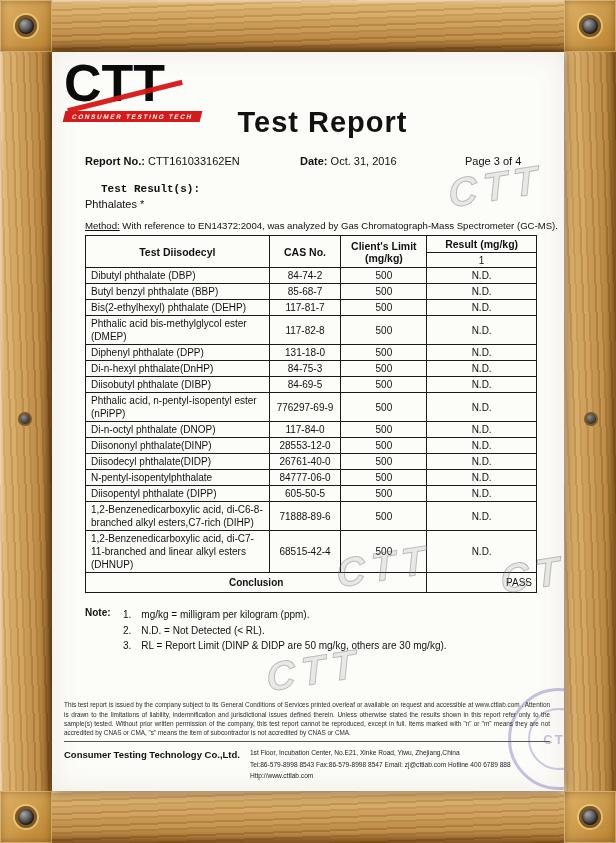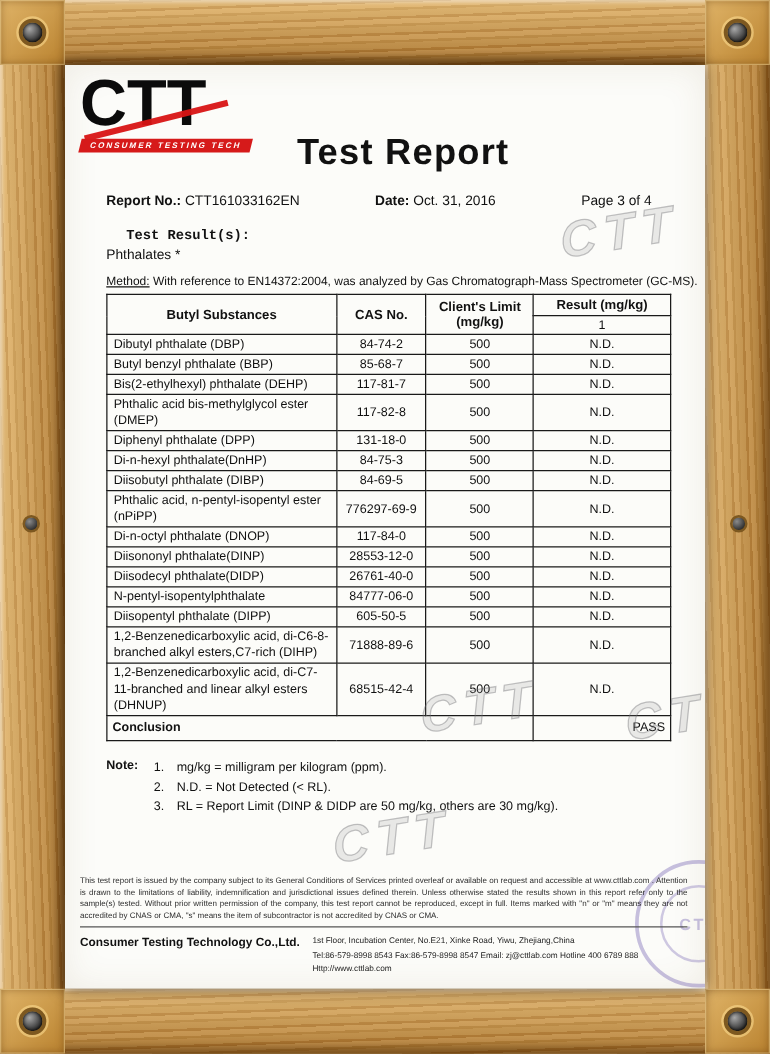--- a/index.html
+++ b/index.html
@@ -94,21 +94,21 @@
   .method-line { margin:10px 0 4px 33px; font-size:9.6px; white-space:nowrap; }
   .method-line .u { text-decoration:underline; }
 
   table { border-collapse:collapse; margin-left:33px; width:452px; background:transparent; }
   th,td { border:1px solid #1a1a1a; }
   th { font-size:10.5px; font-weight:bold; text-align:center; padding:2px 4px; vertical-align:middle; }
   th.prewrap { white-space:pre-line; }
   th.subhead { font-weight:normal; font-size:10px; padding:0 4px; height:14px; }
   td { font-size:10px; padding:1px 5px; line-height:1.3; vertical-align:middle; }
   td.c { text-align:center; }
-  td.concl { text-align:left; font-weight:bold; padding:3px 4px; }
+  td.concl { text-align:center; font-weight:bold; padding:3px 4px; }
   td.pass { text-align:right; padding:3px 4px; }
 
   .notes { display:flex; margin:14px 0 0 33px; font-size:10px; }
   .note-label { font-weight:bold; width:38px; }
   .note-item { display:flex; gap:10px; line-height:1.55; }
 
   .footer { position:absolute; left:12px; right:14px; bottom:10px; }
   .disclaimer {
     font-size:6.4px; line-height:1.45; color:#2c2c2c; text-align:justify;
   }
@@ -195,21 +195,21 @@
 
     <table>
       <colgroup>
           <col style="width:184px">
           <col style="width:72px">
           <col style="width:86px">
           <col style="width:110px">
         </colgroup>
       <tbody>
           <tr>
-        <th rowspan="2">Butyl Substances</th>
+        <th rowspan="2">Test Diisodecyl</th>
         <th rowspan="2">CAS No.</th>
         <th rowspan="2" class="prewrap">Client's Limit
 (mg/kg)</th>
         <th>Result (mg/kg)</th>
       </tr>
       <tr>
         <th class="subhead">1</th>
       </tr>
 
       <tr>

